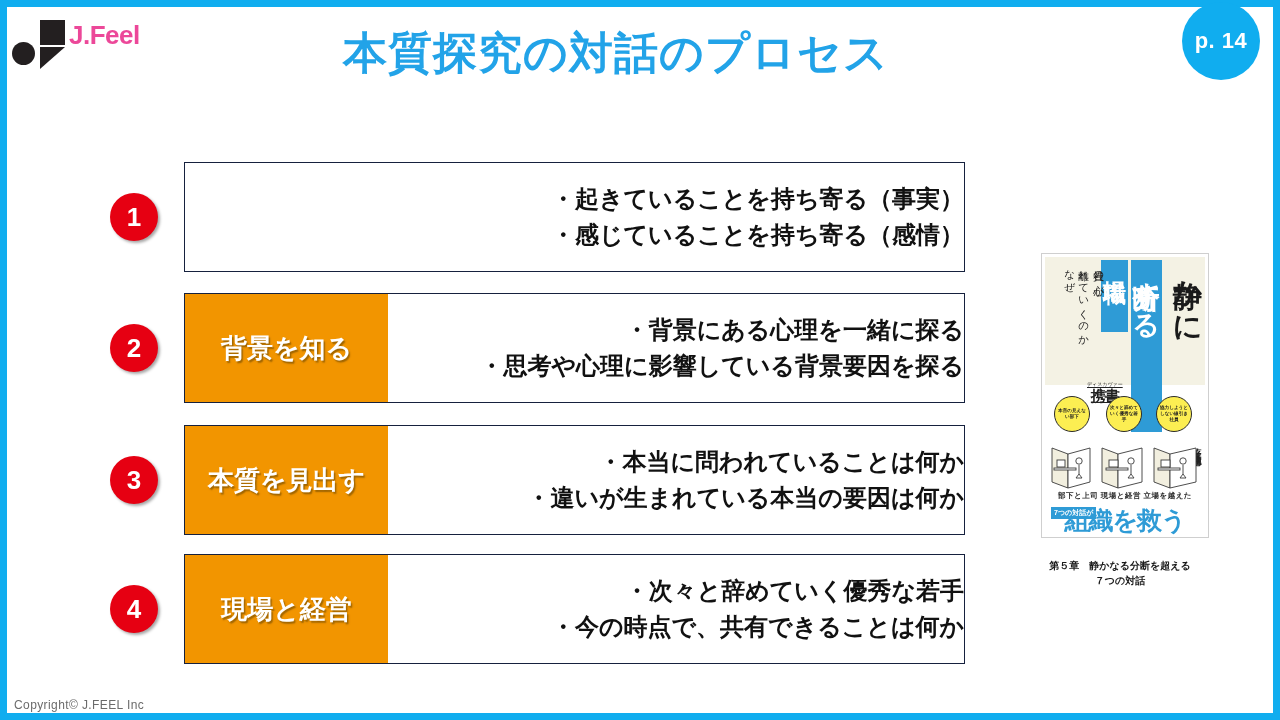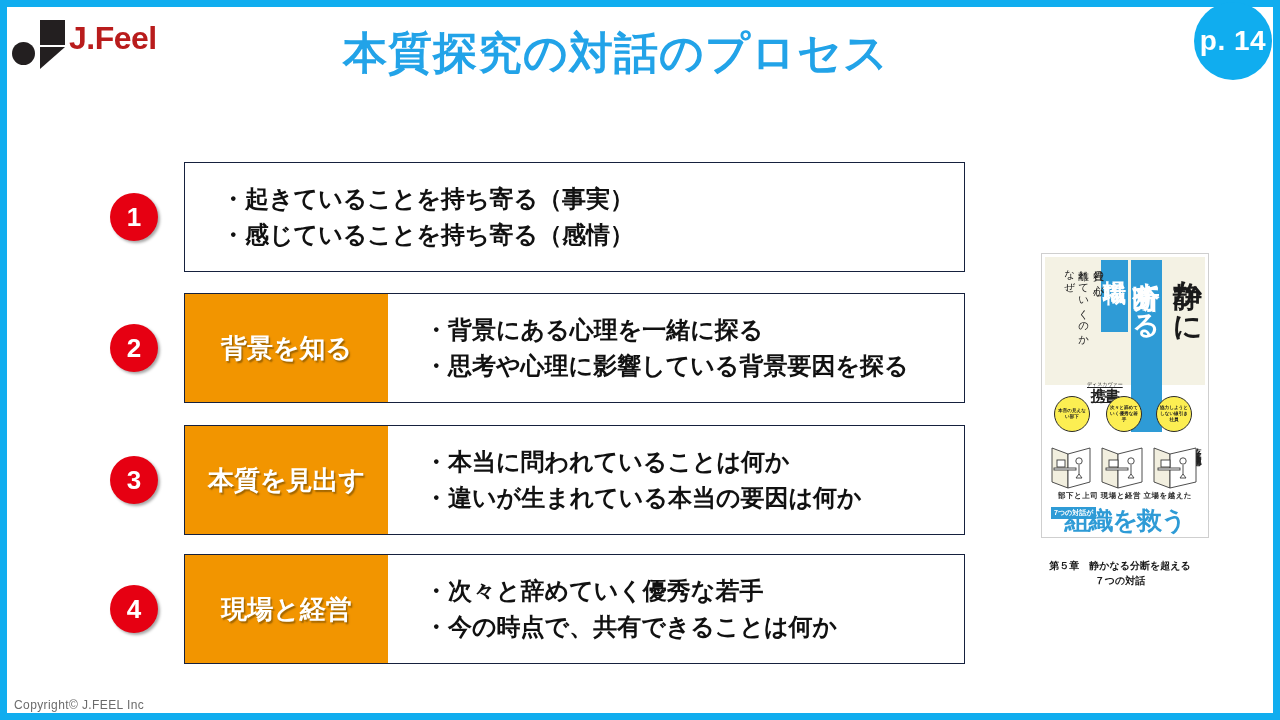--- a/index.html
+++ b/index.html
@@ -45,52 +45,52 @@
     background: #231f20;
   }
   .logo-tri {
     position: absolute; left: 28px; top: 29px;
     width: 0; height: 0;
     border-left: 25px solid #231f20;
     border-bottom: 22px solid transparent;
   }
   .logo-text {
     position: absolute; left: 57px; top: 2px;
-    font-size: 32px;
-    font-weight: bold;
-    color: #b91c1c;
+    font-size: 26px;
+    font-weight: bold;
+    color: #ec4899;
     letter-spacing: -0.5px;
     font-family: "Liberation Sans", "DejaVu Sans", sans-serif;
   }
 
   
   .slide-title {
     position: absolute;
     left: 0; top: 24px;
     width: 1232px;
     text-align: center;
     font-size: 44px;
     font-weight: bold;
     color: #22A3E8;
     letter-spacing: 1px;
     font-family: "DejaVu Sans", "Liberation Sans", sans-serif;
   }
 
   
   .page-badge {
     position: absolute;
-    right: 8px; top: 2px;
+    right: 20px; top: 2px;
     width: 78px; height: 78px;
     border-radius: 50%;
     background: #10ADEF;
     color: #ffffff;
     display: flex;
     align-items: center;
     justify-content: center;
-    font-size: 28px;
+    font-size: 22px;
     font-weight: bold;
     z-index: 7;
     letter-spacing: 0.5px;
   }
 
   
   .rows {
     position: absolute;
     left: 0; top: 0;
     width: 1280px; height: 720px;
@@ -137,20 +137,21 @@
     font-family: "DejaVu Sans", "Liberation Sans", sans-serif;
     box-sizing: border-box;
   }
   .row-bullets {
     flex: 1 1 auto;
     display: flex;
     flex-direction: column;
     justify-content: center;
     padding-left: 36px;
     box-sizing: border-box;
+    align-items: flex-end;
   }
   .bullet {
     font-size: 24px;
     font-weight: bold;
     color: #111111;
     line-height: 1.52;
     font-family: "DejaVu Sans", "Liberation Sans", sans-serif;
     white-space: nowrap;
   }
 

